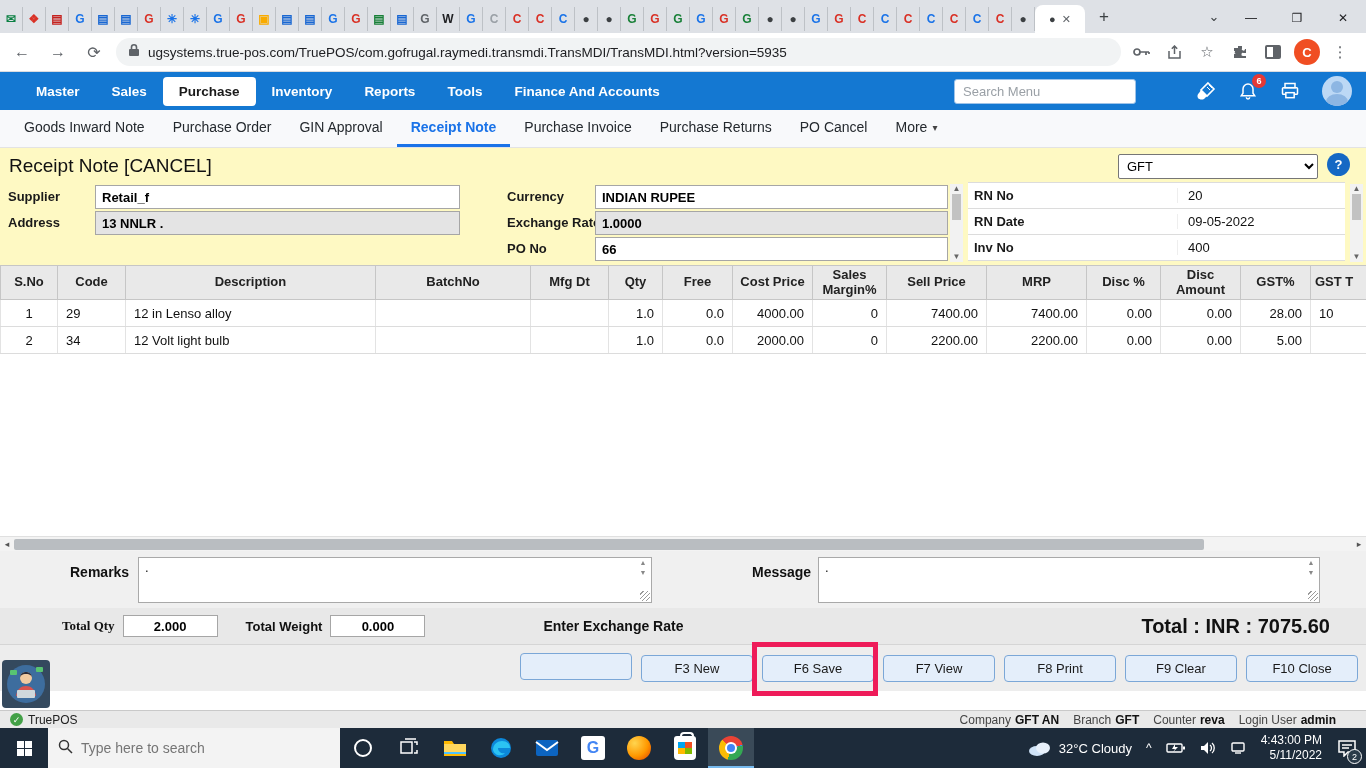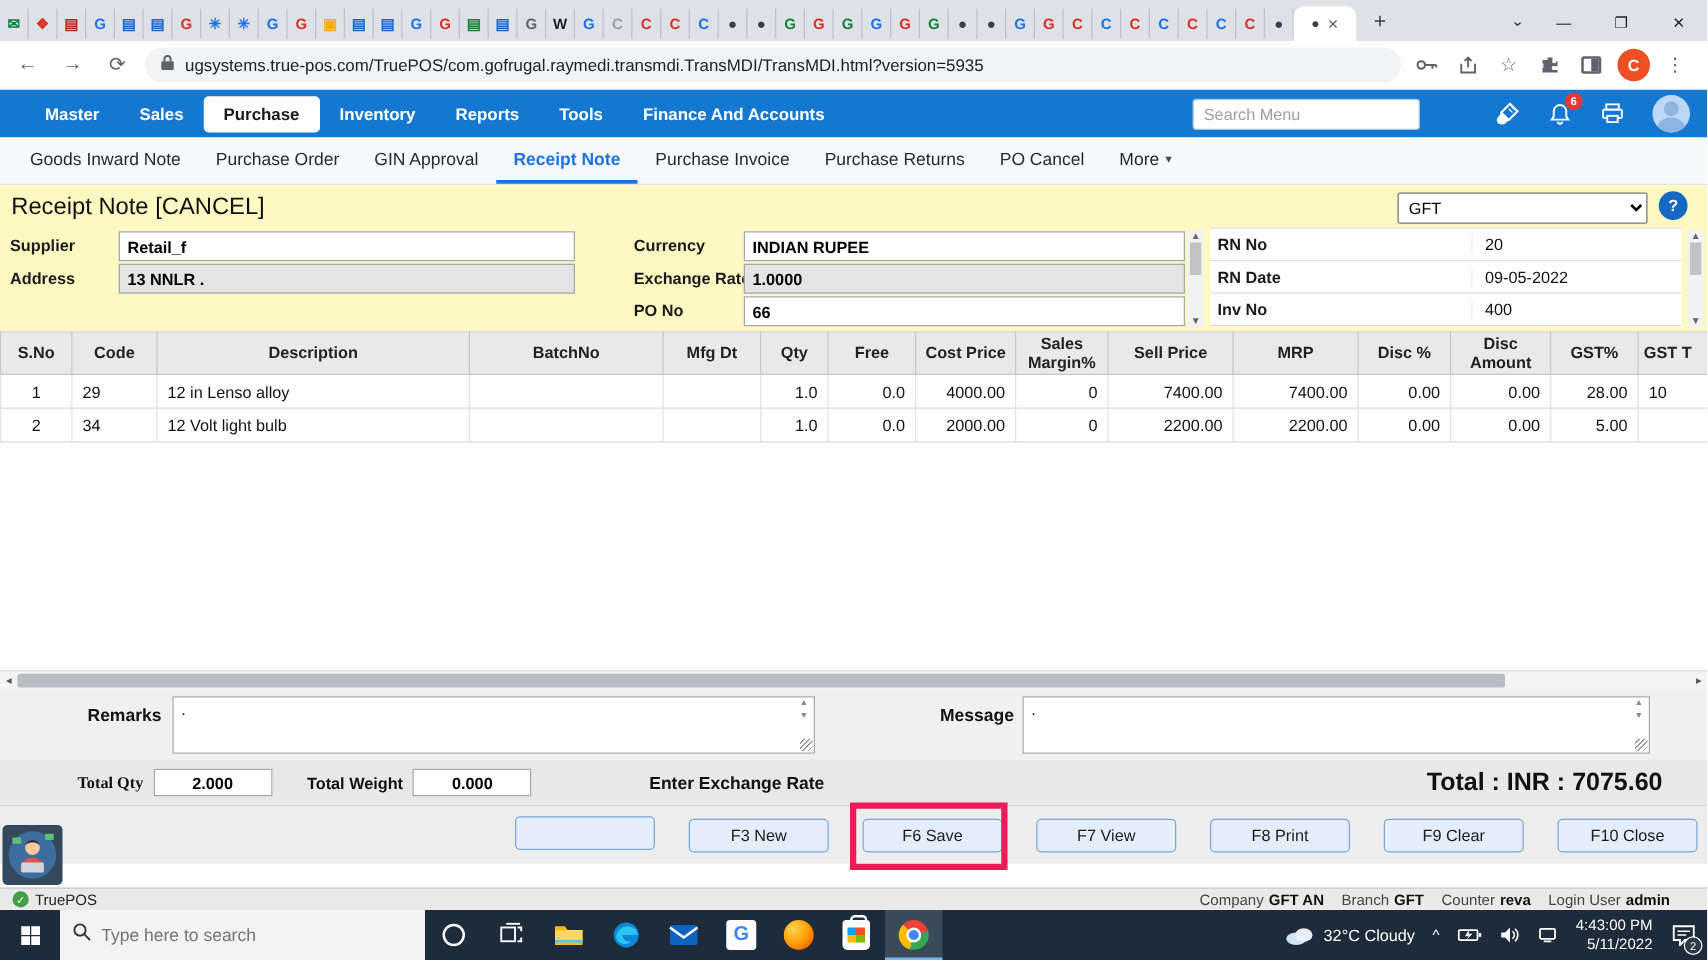--- a/index.html
+++ b/index.html
@@ -90,21 +90,21 @@
       repeating-linear-gradient(135deg, transparent 0 2px, #9a9a9a 2px 3px); cursor:nwse-resize; }
 
   
   .totalsband { position:absolute; top:608px; left:0; right:0; height:36px; background:#e8e8e8; display:flex; align-items:center; }
   .tlabel { font-size:13px; font-weight:bold; color:#111; }
   .tinput { width:95px; height:22px; border:1px solid #a6a6a6; background:#fff; font-size:13px; font-weight:bold; text-align:center; font-family:"Liberation Sans",sans-serif; }
   .status-msg { font-size:14px; font-weight:bold; color:#111; }
   .grand-total { font-size:20px; font-weight:bold; color:#111; }
 
   
-  .btnband { position:absolute; top:644px; left:0; right:0; height:47px; background:#ededed; border-top:1px solid #d5d5d5; display:flex; align-items:center; justify-content:flex-end; padding-right:8px; gap:27px; }
+  .btnband { position:absolute; top:644px; left:0; right:0; height:47px; background:#ededed; border-top:1px solid #d5d5d5; display:flex; align-items:center; justify-content:flex-end; padding-right:8px; gap:9px; }
   .btn-wrap { position:relative; }
   .fbtn { width:112px; height:27px; background:#e4eefa; border:1px solid #7ba7d7; border-radius:4px; font-size:13px; color:#1a1a1a; font-family:"Liberation Sans",sans-serif; cursor:pointer; }
   .btn-wrap.highlighted::before { content:""; position:absolute; left:-10px; right:-4px; top:-13px; bottom:-14px; border:5px solid #ee1b59; pointer-events:none; z-index:5; }
 
   .whitegap { position:absolute; top:691px; left:0; right:0; height:19px; background:#fff; }
 
   
   .chat-tile { position:absolute; left:2px; top:660px; width:48px; height:48px; background:#34495e; border-radius:4px; cursor:pointer; display:flex; align-items:center; justify-content:center; z-index:6; }
 
   
@@ -550,21 +550,21 @@
         <span>▼</span>
       </div>
     <div class="grip" style="left:1308px; top:40px;"></div>
   </div>
 
   <div class="totalsband">
     <span class="tlabel" style="margin-left:62px;font-family:Liberation Serif, serif;">Total Qty</span>
     <input class="tinput" style="margin-left: 8px;" value="2.000">
     <span class="tlabel" style="margin-left:28px;">Total Weight</span>
     <input class="tinput" style="margin-left: 8px;" value="0.000">
-    <span class="status-msg" style="margin-left:94px;">Enter Exchange Rate</span>
+    <span class="status-msg" style="margin-left:118px;">Enter Exchange Rate</span>
     <span class="grand-total" style="margin-left:auto; margin-right:36px;">Total : INR : 7075.60</span>
   </div>
 
   <div class="btnband">
       <div class="btn-wrap"><button class="fbtn"></button></div>
       <div class="btn-wrap"><button class="fbtn">F3 New</button></div>
       <div class="btn-wrap highlighted"><button class="fbtn">F6 Save</button></div>
       <div class="btn-wrap"><button class="fbtn">F7 View</button></div>
       <div class="btn-wrap"><button class="fbtn">F8 Print</button></div>
       <div class="btn-wrap"><button class="fbtn">F9 Clear</button></div>

